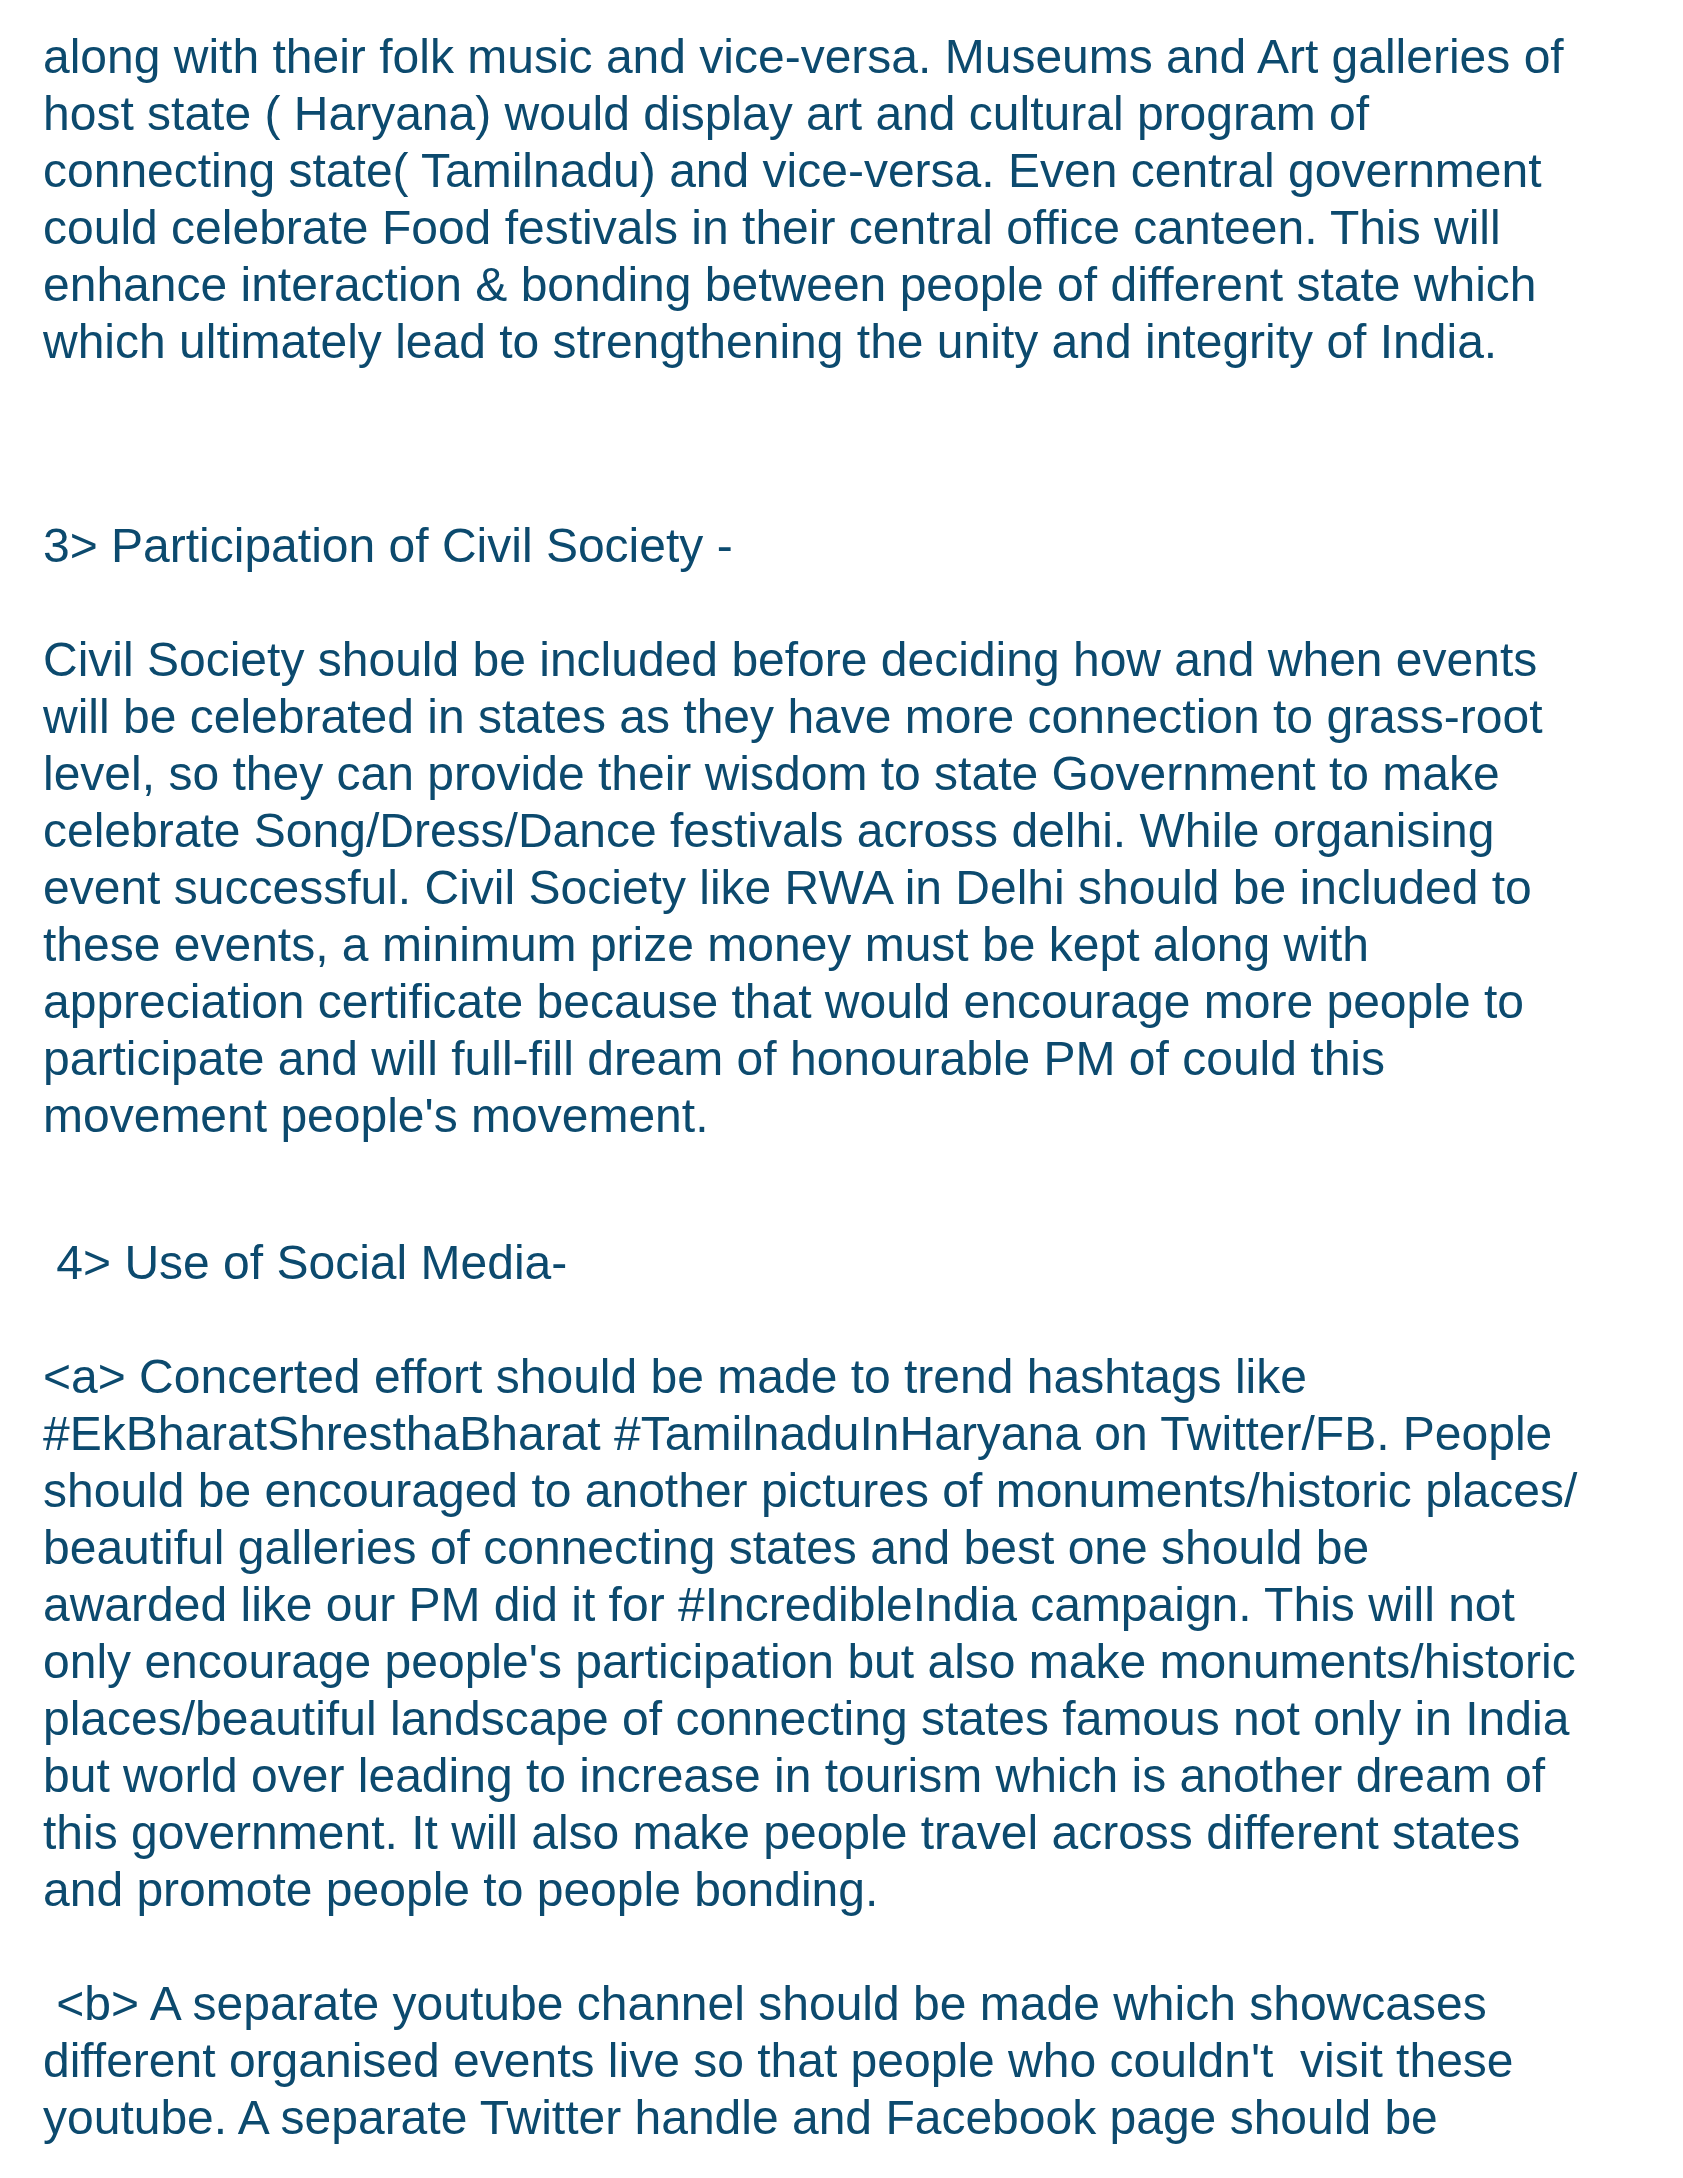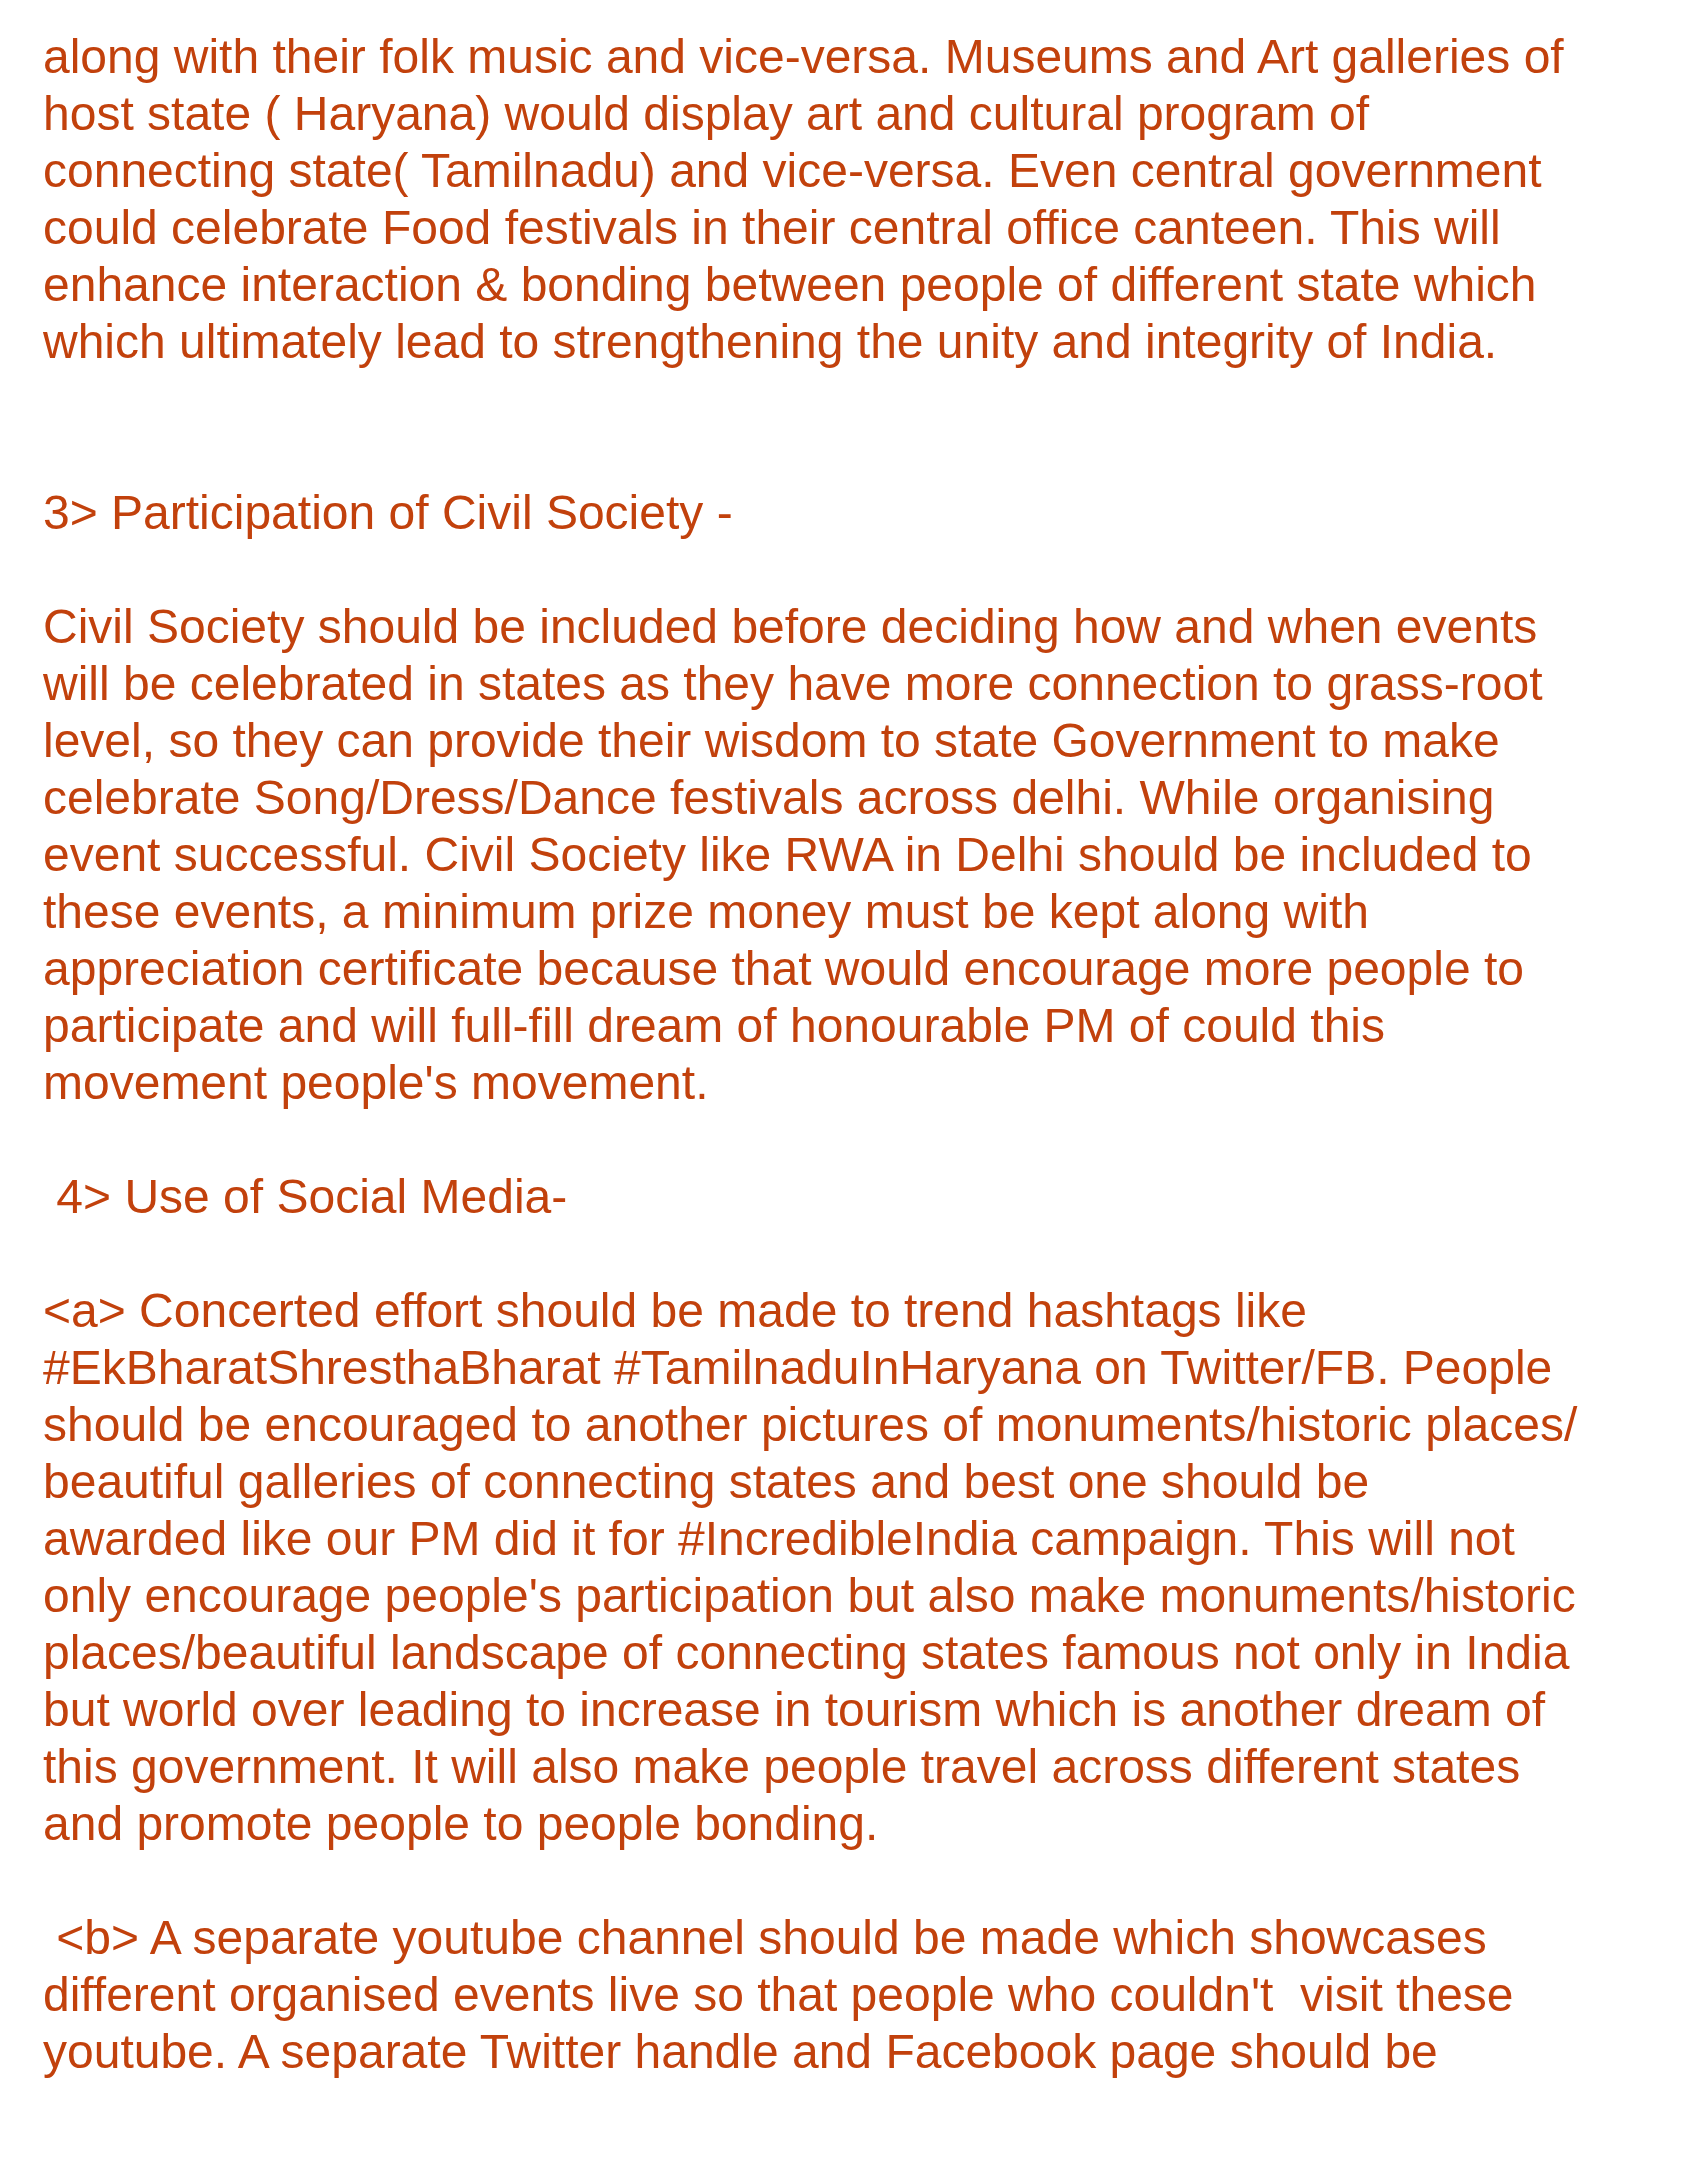--- a/index.html
+++ b/index.html
@@ -14,35 +14,36 @@
     overflow: hidden;
   }
   .page {
     position: absolute;
     left: 43px;
     top: 28px;
     width: 1624px;
     font-family: "Liberation Sans", sans-serif;
     font-size: 48px;
     line-height: 57px;
-    color: #c2410c;
+    color: #0c4a6e;
   }
   .line {
     display: block;
     height: 57px;
     white-space: pre;
   }
   .blank {
     display: block;
     height: 57px;
   }
   .section-heading {
     display: block;
     height: 57px;
     white-space: pre;
+    margin-top: 33px;
   }
 </style>
 </head>
 <body>
 
 <div class="page">
 
   <div>
     <span class="line">along with their folk music and vice-versa. Museums and Art galleries of</span>
     <span class="line">host state ( Haryana) would display art and cultural program of</span>

